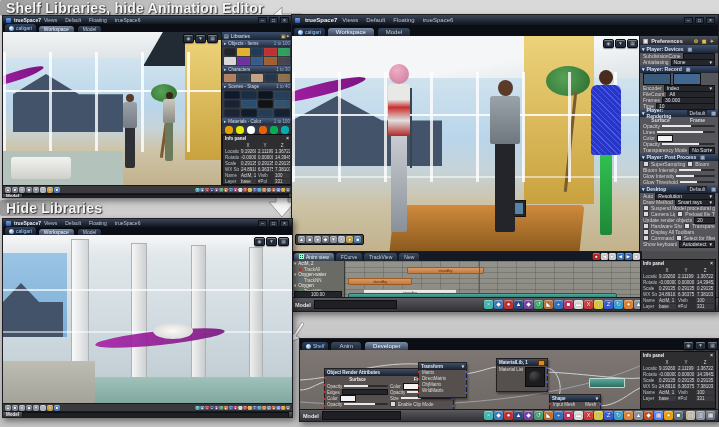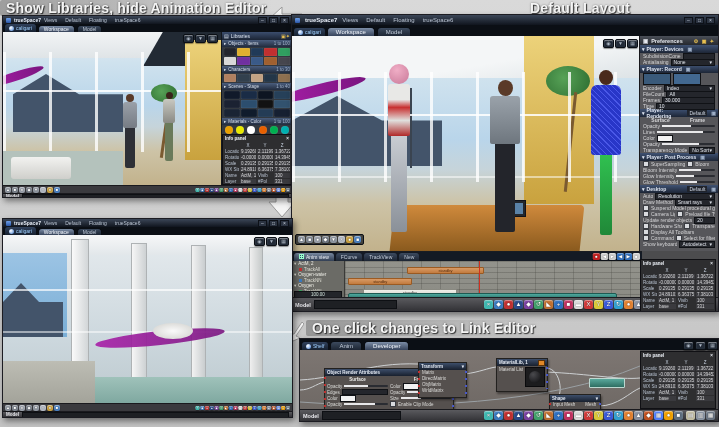--- a/index.html
+++ b/index.html
@@ -152,23 +152,22 @@
   
   .arrow{position:absolute;}
   .watermark{position:absolute;font-size:20px;font-weight:bold;color:rgba(245,245,245,.8);
     text-shadow:1px 1px 2px rgba(70,70,70,.8),-1px -1px 1px rgba(255,255,255,.5);letter-spacing:1px;}
 </style>
 </head>
 <body>
 
 <div class="stage">
 
-  <div class="caption capband" style="left:0;top:0;">Show Libraries, hide Animation Editor</div>
-  <div class="caption" style="left:524px;top:0;">Default Layout</div>
-  <div class="caption capband" style="left:306px;top:320px;">One click changes to Link Editor</div>
+  <div class="caption capband" style="left:0;top:0;">Shelf Libraries, hide Animation Editor</div>
+  <div class="caption capband" style="left:0;top:200px;">Hide Libraries</div>
 
   <svg class="arrow" style="left:268px;top:6px;" width="34" height="28">
     <polygon points="34,8 14,8 14,1 0,14 14,27 14,20 34,20" fill="#f4f4f4" stroke="#9a9a9a" stroke-width="1"></polygon>
   </svg>
   <svg class="arrow" style="left:268px;top:184px;" width="28" height="34">
     <polygon points="8,0 8,18 1,18 14,33 27,18 20,18 20,0" fill="#f4f4f4" stroke="#9a9a9a" stroke-width="1"></polygon>
   </svg>
   <svg class="arrow" style="left:288px;top:322px;" width="16" height="20">
     <polygon points="14,0 6,12 1,12 5,19 12,16 8,14 16,2" fill="#f4f4f4" stroke="#9a9a9a" stroke-width="1"></polygon>
   </svg>

